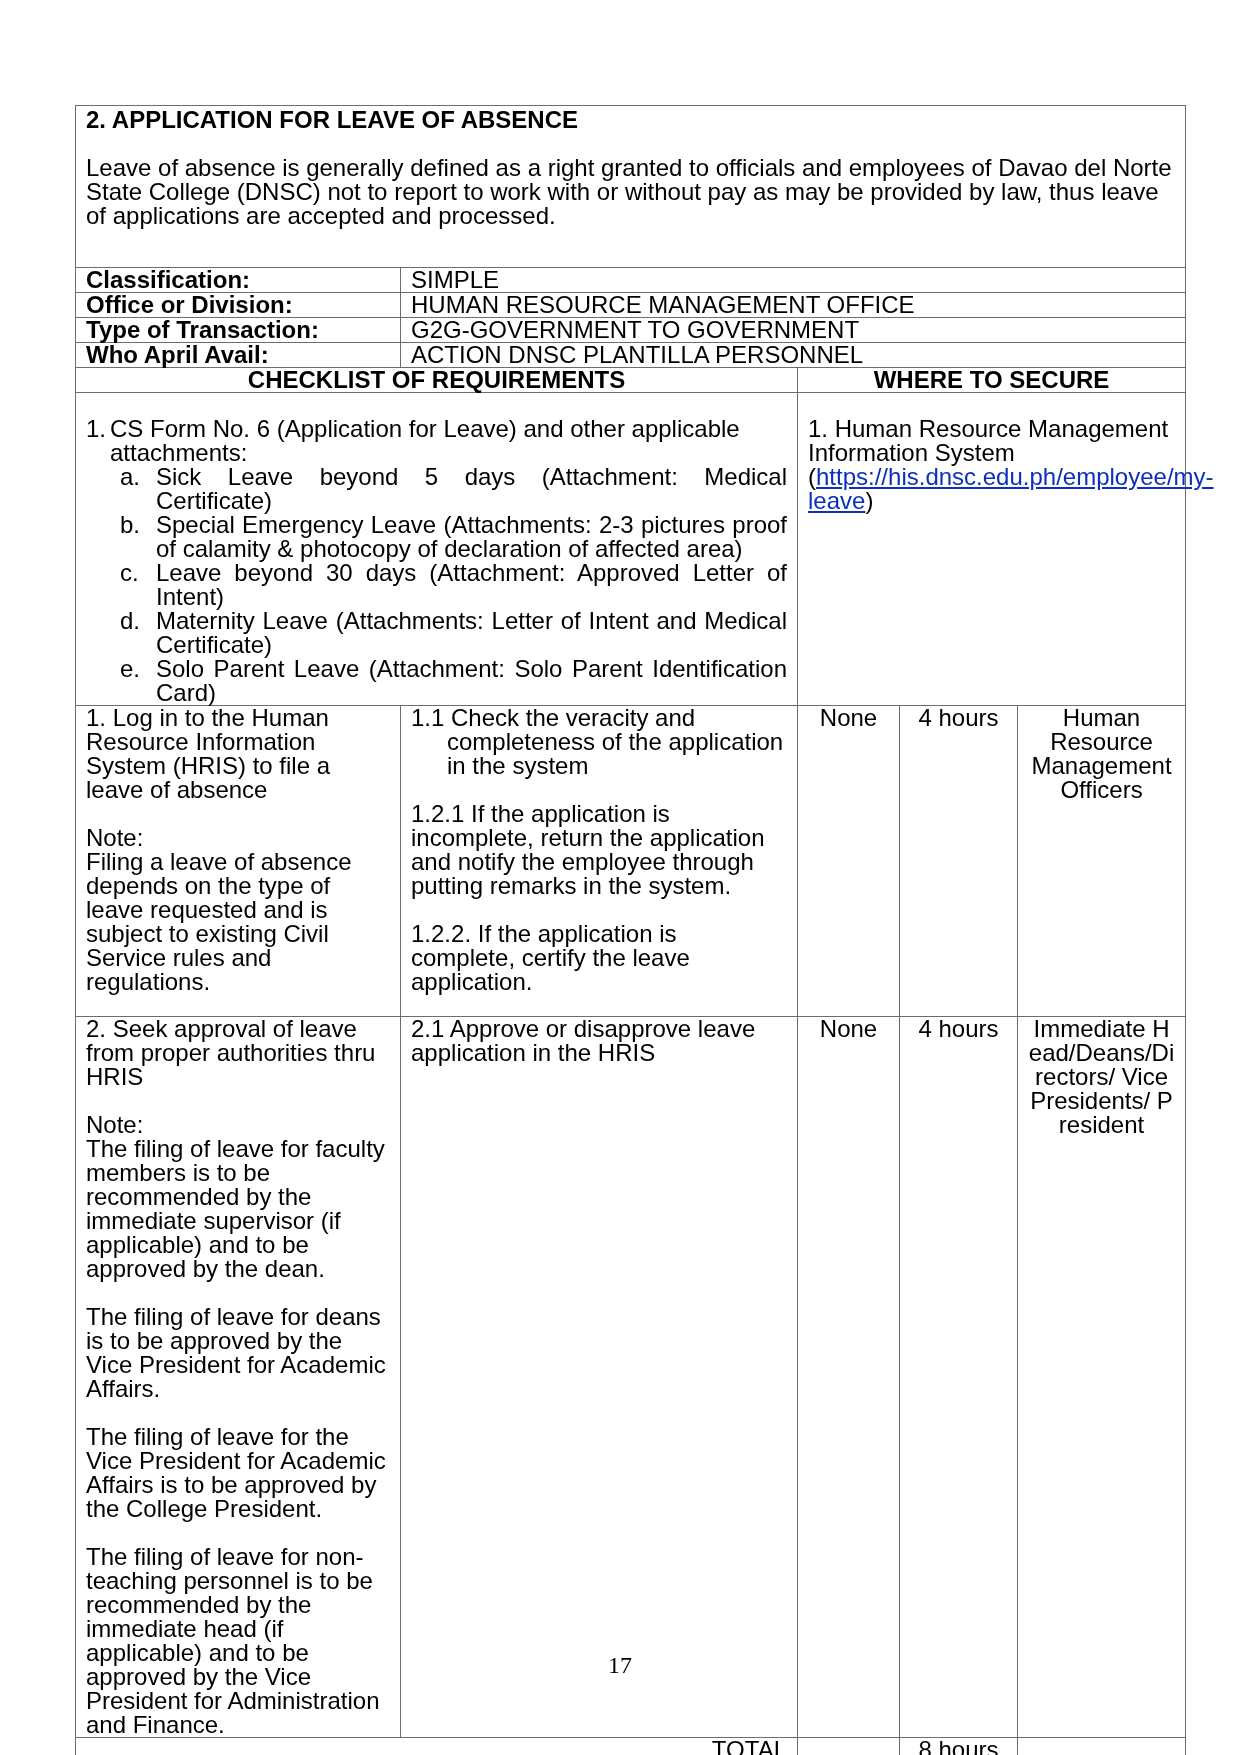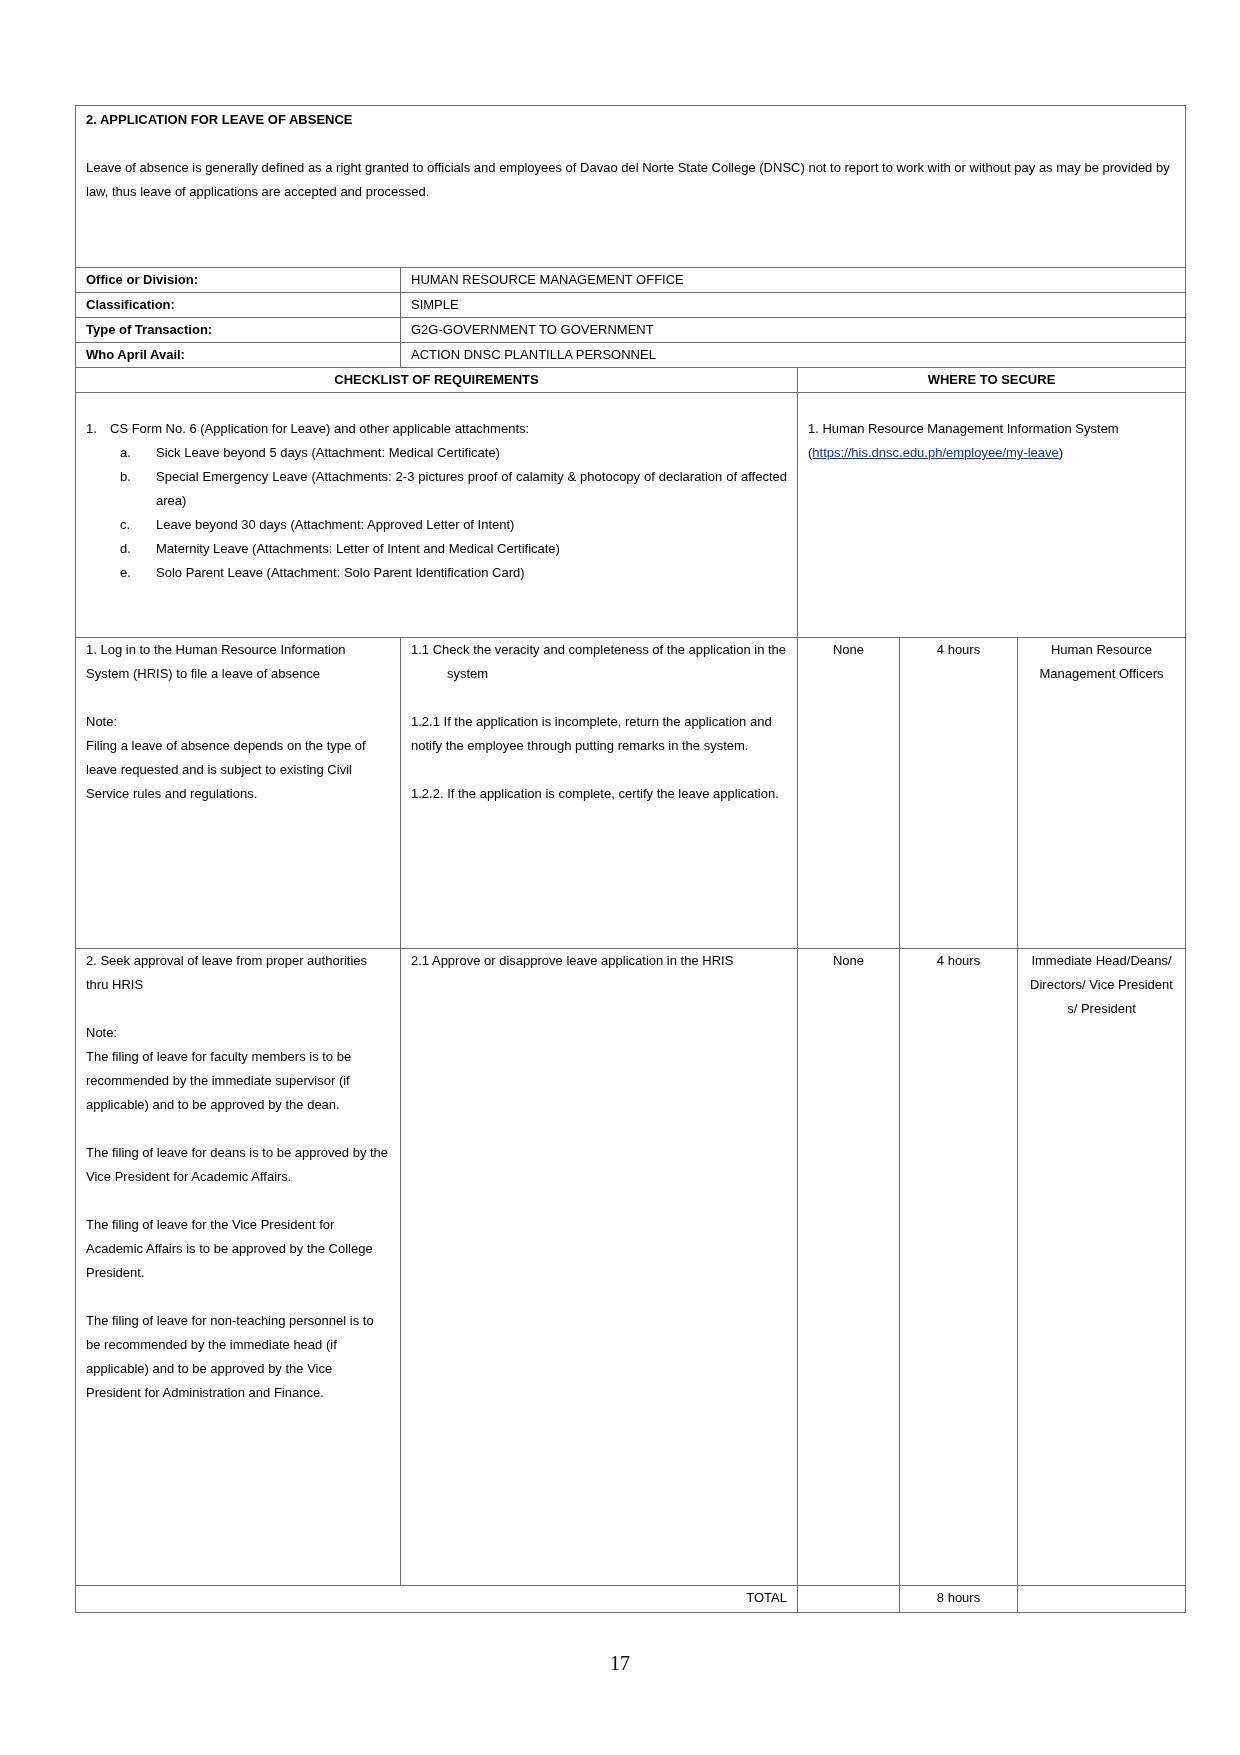--- a/index.html
+++ b/index.html
@@ -1,20 +1,20 @@
 <!DOCTYPE html>
 <html><head>
 <meta charset="utf-8">
 <style>
   html, body { margin: 0; padding: 0; background: #ffffff; }
   body { width: 1240px; height: 1755px; position: relative; overflow: hidden;
          font-family: "Liberation Sans", sans-serif; color: #000; }
   .page { position: absolute; left: 75px; top: 105px; width: 1110px; }
   table { border-collapse: collapse; width: 1110px; table-layout: fixed; }
-  td, th { border: 1.5px solid #6d6d6d; vertical-align: top; font-size: 13px;
+  td, th { border: 1.5px solid #6d6d6d; vertical-align: top; font-size: 24px;
            line-height: 24px; padding: 0 10px; font-weight: normal; text-align: left; }
   .c { text-align: center; }
   .r { text-align: right; }
   .intro-cell { padding: 2px 10px 22px 10px; height: 137px; }
   .intro-title { font-weight: bold; margin: 0 0 24px 0; }
   .intro-text { margin: 0; }
   .info td { height: 24px; padding-top: 0; padding-bottom: 0; }
   .info td.lbl { font-weight: bold; }
   .chk-head td { font-weight: bold; text-align: center; height: 24px; }
   .chk-body td { padding-top: 24px; height: 220px; }
@@ -25,21 +25,21 @@
   ol.sub li .txt { flex: 1; }
   a.link { color: #1a0dab; text-decoration: underline; color: #0b2fbf; }
   .steps-head td { font-weight: bold; text-align: center; height: 72px; }
   .row1 td { height: 310px; }
   .row2 td { height: 636px; }
   .agency-indent { padding-left: 36px; text-indent: -36px; margin: 0; }
   p { margin: 0; }
   .gap { height: 24px; }
   .total td { height: 26px; }
   .pageno { position: absolute; left: 0; width: 1240px; top: 1652px; text-align: center;
-            font-family: "Liberation Serif", serif; font-size: 20px; }
+            font-family: "Liberation Serif", serif; font-size: 24px; }
 </style>
 </head>
 <body>
 
 <div class="page">
   <table>
     <colgroup>
       <col style="width:325px">
         <col style="width:397px">
         <col style="width:102px">
@@ -49,26 +49,26 @@
 
     <tbody>
         <tr>
       <td colspan="5" class="intro-cell">
         <p class="intro-title">2. APPLICATION FOR LEAVE OF ABSENCE</p>
         <p class="intro-text" style="text-align:left;">Leave of absence is generally defined as a right granted to officials and employees of Davao del Norte State College (DNSC) not to report to work with or without pay as may be provided by law, thus leave of applications are accepted and processed.</p>
       </td>
     </tr>
 
     <tr class="info">
+      <td class="lbl">Classification:</td>
+      <td colspan="4">SIMPLE</td>
+    </tr>
+    <tr class="info">
       <td class="lbl">Office or Division:</td>
       <td colspan="4">HUMAN RESOURCE MANAGEMENT OFFICE</td>
-    </tr>
-    <tr class="info">
-      <td class="lbl">Classification:</td>
-      <td colspan="4">SIMPLE</td>
     </tr>
     <tr class="info">
       <td class="lbl">Type of Transaction:</td>
       <td colspan="4">G2G-GOVERNMENT TO GOVERNMENT</td>
     </tr>
     <tr class="info">
       <td class="lbl">Who April Avail:</td>
       <td colspan="4">ACTION DNSC PLANTILLA PERSONNEL</td>
     </tr>
 

